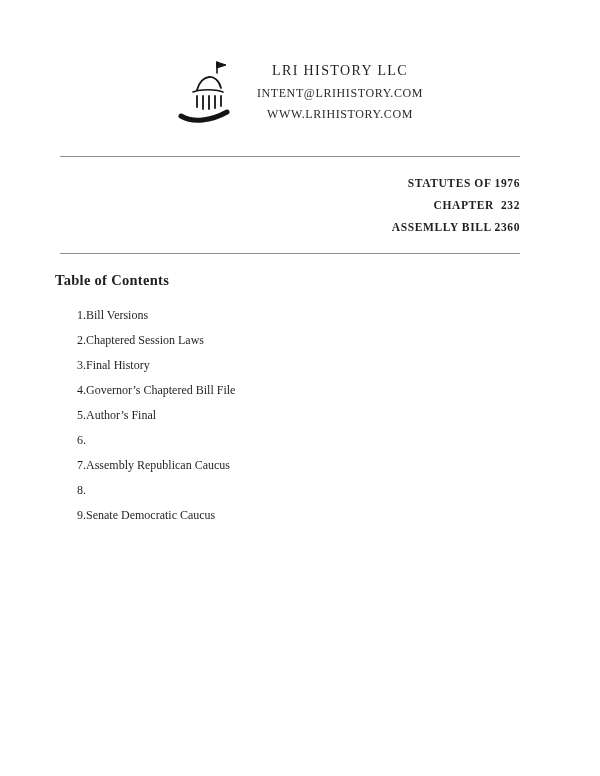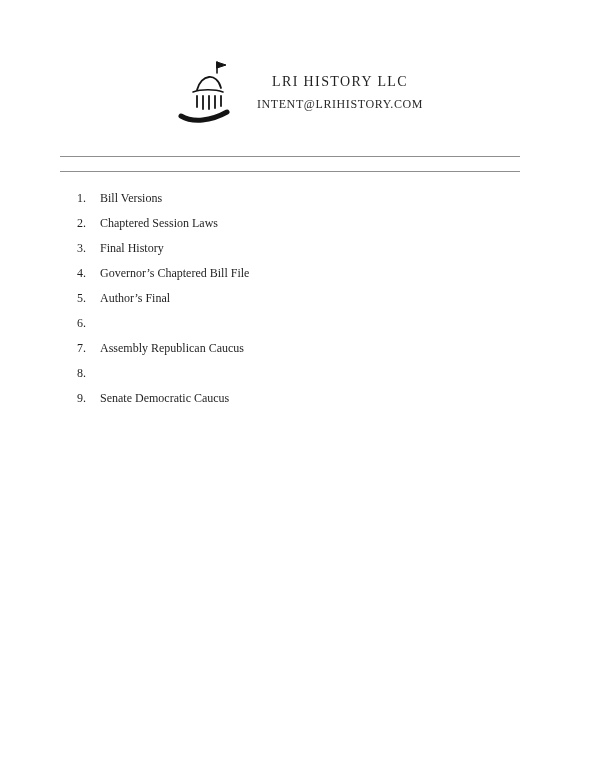--- a/index.html
+++ b/index.html
@@ -70,21 +70,21 @@
     align-items: baseline;
     margin-bottom: 13px;
     font-size: 12px;
     line-height: 1;
   }
   .toc-num {
     width: 31px;
     text-align: right;
     flex: 0 0 auto;
   }
-  .toc-label { margin-left: 14px; }
+  .toc-label { margin-left: 0; }
 </style>
 </head>
 <body>
 
 <div class="page">
 
   <div class="header">
     <div class="logo-wrap">
       <svg width="58" height="72" viewBox="0 0 58 72" aria-hidden="true">
         <g fill="none" stroke="#141414" stroke-linecap="round">
@@ -97,28 +97,35 @@
           <path d="M32 38 v13" stroke-width="1.8"></path>
           <path d="M38 38 v12" stroke-width="1.8"></path>
           <path d="M44 38 v10" stroke-width="1.8"></path>
           <path d="M4 58 C16 65, 34 63, 50 54" stroke-width="5"></path>
         </g>
       </svg>
     </div>
     <div class="contact">
       <div class="company-name">LRI HISTORY LLC</div>
       <div class="contact-line">INTENT@LRIHISTORY.COM</div>
+      <div class="contact-line">WWW.LRIHISTORY.COM</div>
     </div>
   </div>
 
   <hr class="rule rule-1">
 
+  <div class="citation">
+    <div class="citation-line">STATUTES OF 1976</div>
+    <div class="citation-line">CHAPTER  232</div>
+    <div class="citation-line">ASSEMLLY BILL 2360</div>
+  </div>
 
   <hr class="rule rule-2">
 
+  <div class="toc-title">Table of Contents</div>
 
   <div class="toc-list">
     <div class="toc-row">
       <span class="toc-num">1.</span>
       <span class="toc-label">Bill Versions</span>
     </div>
     <div class="toc-row">
       <span class="toc-num">2.</span>
       <span class="toc-label">Chaptered Session Laws</span>
     </div>

